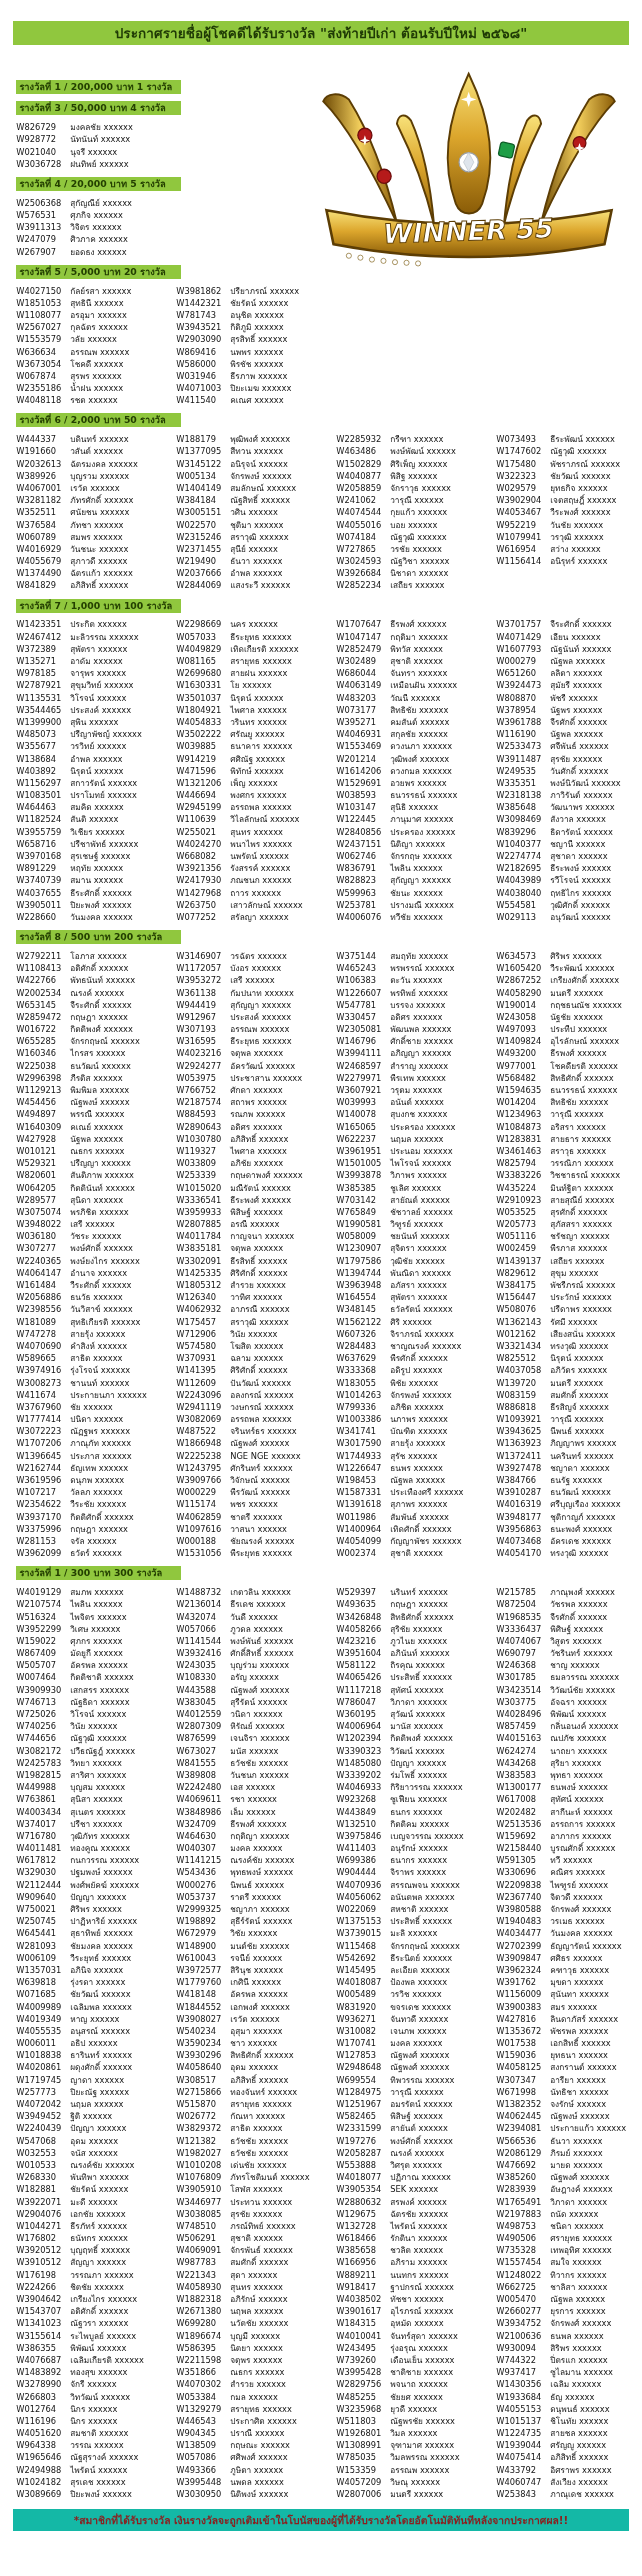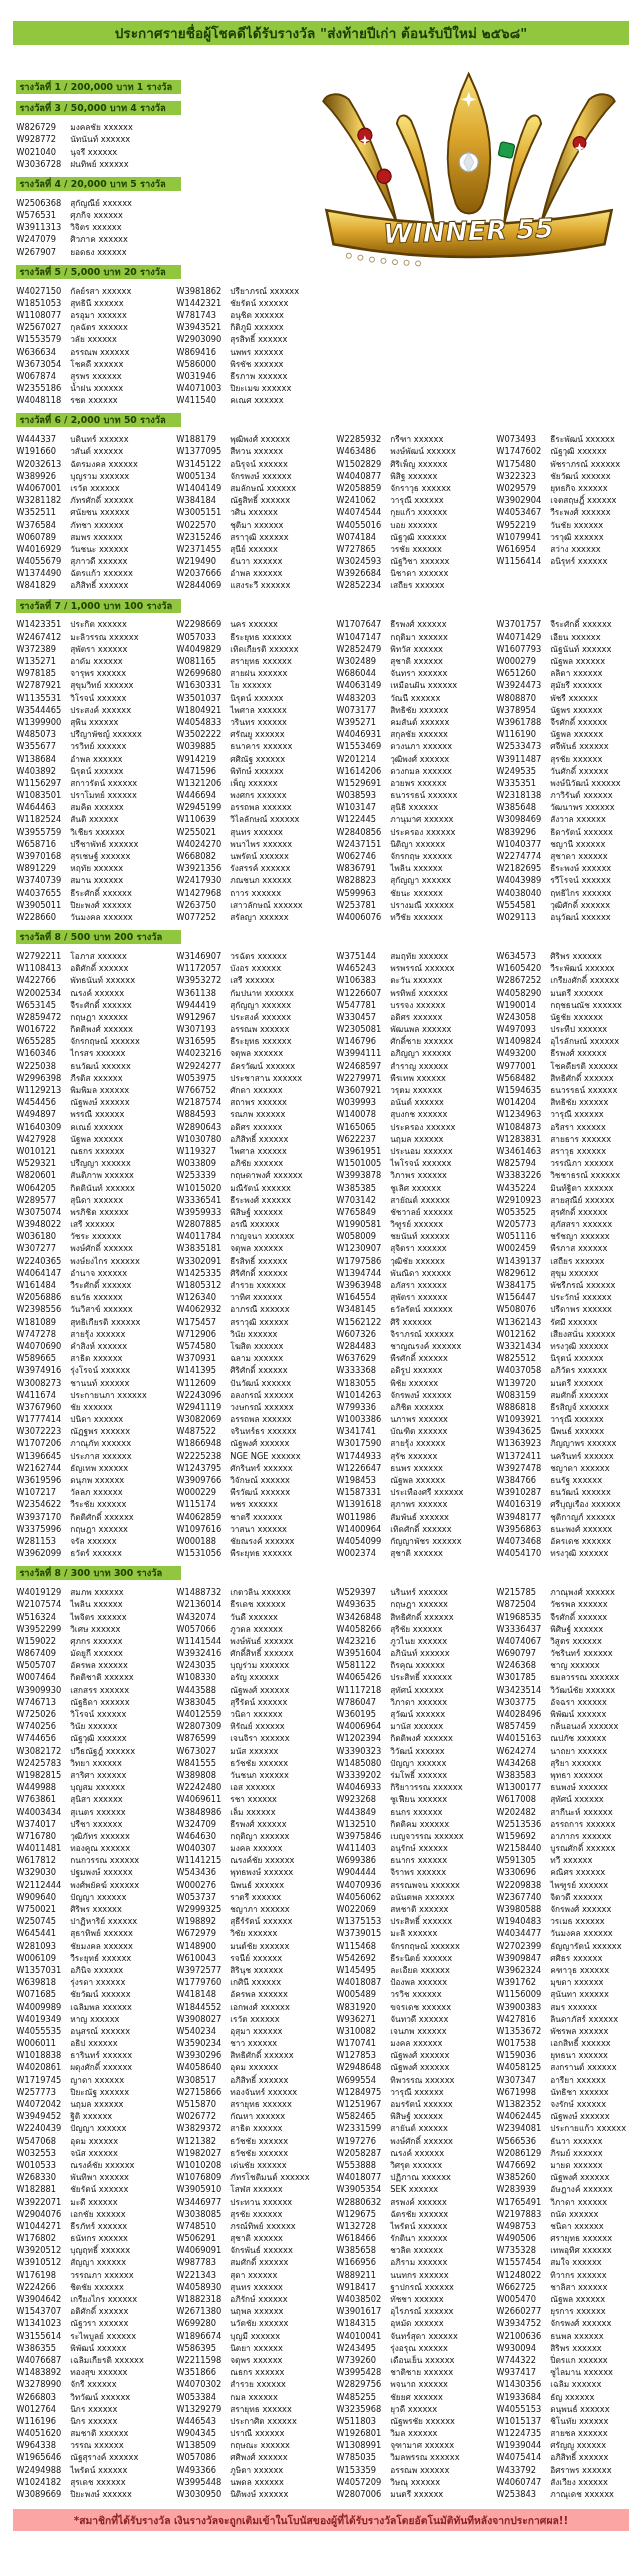--- a/index.html
+++ b/index.html
@@ -9,21 +9,21 @@
   .banner .t{font-size:13.5px;font-weight:bold;color:#1f3a05;letter-spacing:0.1px;}
   .sections{padding-top:35px;}
   .section{margin:0 0 7px 0;}
   .sec-header{width:165px;margin-left:3.2px;height:14px;background:#90c73e;color:#233f00;
     font-weight:bold;font-size:9.3px;line-height:14px;padding-left:3.2px;box-sizing:border-box;margin-bottom:5.8px;}
   .cols{display:flex;flex-direction:row;align-items:flex-start;margin-left:3.2px;}
   .col{width:160px;flex:0 0 160px;}
   .entry{height:12.2px;line-height:12.2px;font-size:8.3px;white-space:nowrap;display:flex;}
   .entry .wid{display:inline-block;width:54px;flex:0 0 54px;color:#141414;}
   .entry .wname{color:#141414;}
-  .footerbar{margin-top:9px;width:100%;height:22px;background:#fca5a5;display:flex;align-items:center;justify-content:center;}
+  .footerbar{margin-top:9px;width:100%;height:22px;background:#14b8a6;display:flex;align-items:center;justify-content:center;}
   .footerbar .t{font-size:10.3px;font-weight:bold;color:#8b1f1f;}
   .crown{position:absolute;left:275px;top:50px;width:362px;height:202px;pointer-events:none;}
 </style>
 </head>
 <body>
 
 <div class="page">
 
   <div class="banner">
     <span class="t">ประกาศรายชื่อผู้โชคดีได้รับรางวัล "ส่งท้ายปีเก่า ต้อนรับปีใหม่ ๒๕๖๘"</span>
@@ -1657,21 +1657,21 @@
               <span class="wname">อัครเดช xxxxxx</span>
             </div>
             <div class="entry">
               <span class="wid">W4054170</span>
               <span class="wname">ทรงวุฒิ xxxxxx</span>
             </div>
           </div>
         </div>
       </div>
       <div class="section">
-        <div class="sec-header">รางวัลที่ 8 / 300 บาท 300 รางวัล</div>
+        <div class="sec-header">รางวัลที่ 1 / 300 บาท 300 รางวัล</div>
         <div class="cols">
           <div class="col">
             <div class="entry">
               <span class="wid">W4019129</span>
               <span class="wname">สมภพ xxxxxx</span>
             </div>
             <div class="entry">
               <span class="wid">W2107574</span>
               <span class="wname">ไพลิน xxxxxx</span>
             </div>

